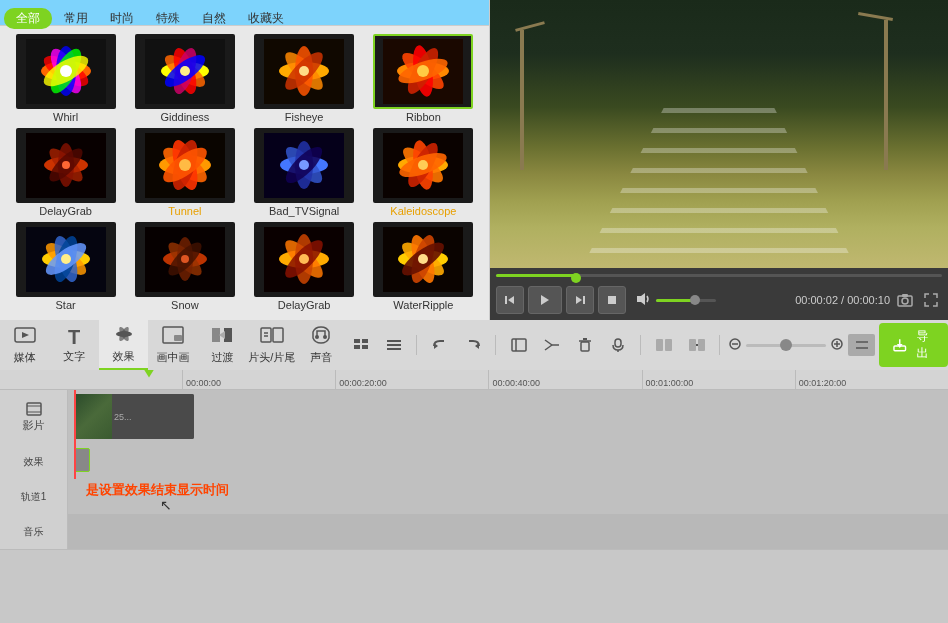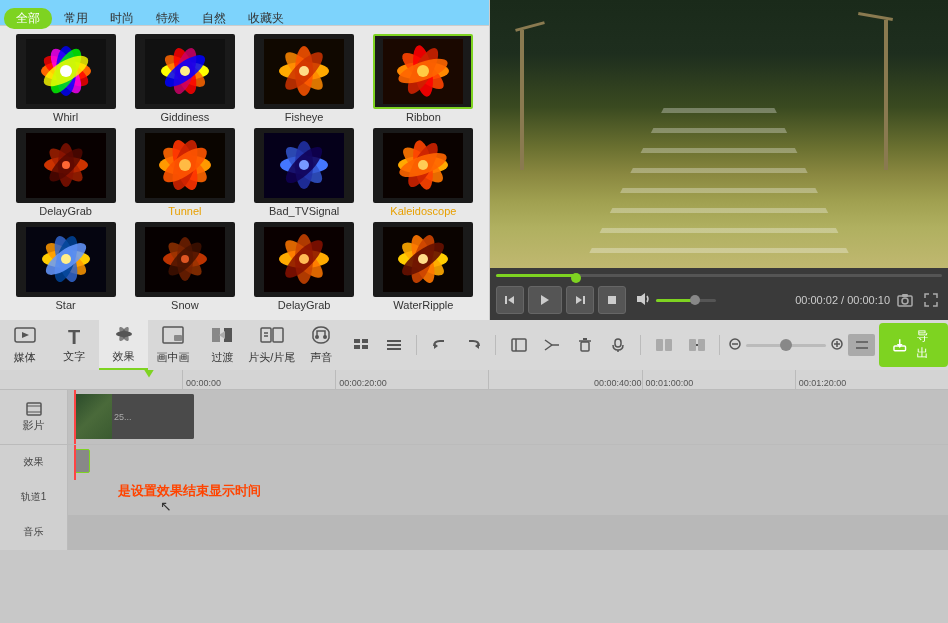--- a/index.html
+++ b/index.html
@@ -293,21 +293,21 @@
       font-size: 10px;
       color: #555;
       position: relative;
       overflow: hidden;
     }
 
     .track-row {
       display: flex;
       height: 55px;
       border-bottom: 1px solid #bbb;
-      align-items: center;
+      align-items: flex-end;
     }
 
     .track-row.small {
       height: 35px;
     }
 
     .track-label {
       width: 68px;
       min-width: 68px;
       background: #d0d0d0;
@@ -832,21 +832,21 @@
 
         <div class="timeline-ruler">
           <div style="display:flex; flex:1; align-items:center; height:100%;">
             <div style="min-width:68px;"></div>
             <div style="flex:1; display:flex; position:relative; height:20px; overflow:hidden;">
 
               <div style="position:absolute; left:6px; top:0; width:10px; height:8px; background:#7ed321; clip-path: polygon(0 0, 100% 0, 50% 100%);z-index:5;"></div>
               <div style="flex:1; display:flex;padding-left:44px;">
                 <span style="flex:1; font-size:9px; color:#555; border-left:1px solid #bbb; padding-left:3px; padding-top:8px;">00:00:00</span>
                 <span style="flex:1; font-size:9px; color:#555; border-left:1px solid #bbb; padding-left:3px; padding-top:8px;">00:00:20:00</span>
-                <span style="flex:1; font-size:9px; color:#555; border-left:1px solid #bbb; padding-left:3px; padding-top:8px;text-align:right;">00:00:40:00</span>
+                <span style="flex:1; font-size:9px; color:#555; border-left:1px solid #bbb; padding-left:3px; padding-top:8px;">00:00:40:00</span>
                 <span style="flex:1; font-size:9px; color:#555; border-left:1px solid #bbb; padding-left:3px; padding-top:8px;">00:01:00:00</span>
                 <span style="flex:1; font-size:9px; color:#555; border-left:1px solid #bbb; padding-left:3px; padding-top:8px;">00:01:20:00</span>
               </div>
             </div>
           </div>
         </div>
 
         <div class="track-row">
           <div class="track-label">
             <svg width="16" height="14" viewBox="0 0 16 14">
@@ -883,21 +883,21 @@
             </div>
           </div>
         </div>
 
         <div class="track-row small">
           <div class="track-label" style="height:35px; font-size:10px;">
             <span>轨道1</span>
           </div>
           <div class="track-content" style="height:35px; position:relative;">
 
-            <div style="position:absolute; left:50px; top:2px;">
+            <div style="position:absolute; left:18px; top:2px;">
               <span style="color:#ff4400; font-size:13px; font-weight:bold; white-space:nowrap;">是设置效果结束显示时间</span>
             </div>
 
             <div style="position:absolute; left:92px; top:18px; font-size:14px; color:#333;">↖</div>
           </div>
         </div>
 
         <div class="track-row small">
           <div class="track-label" style="height:35px; font-size:10px;">
             <span>音乐</span>

